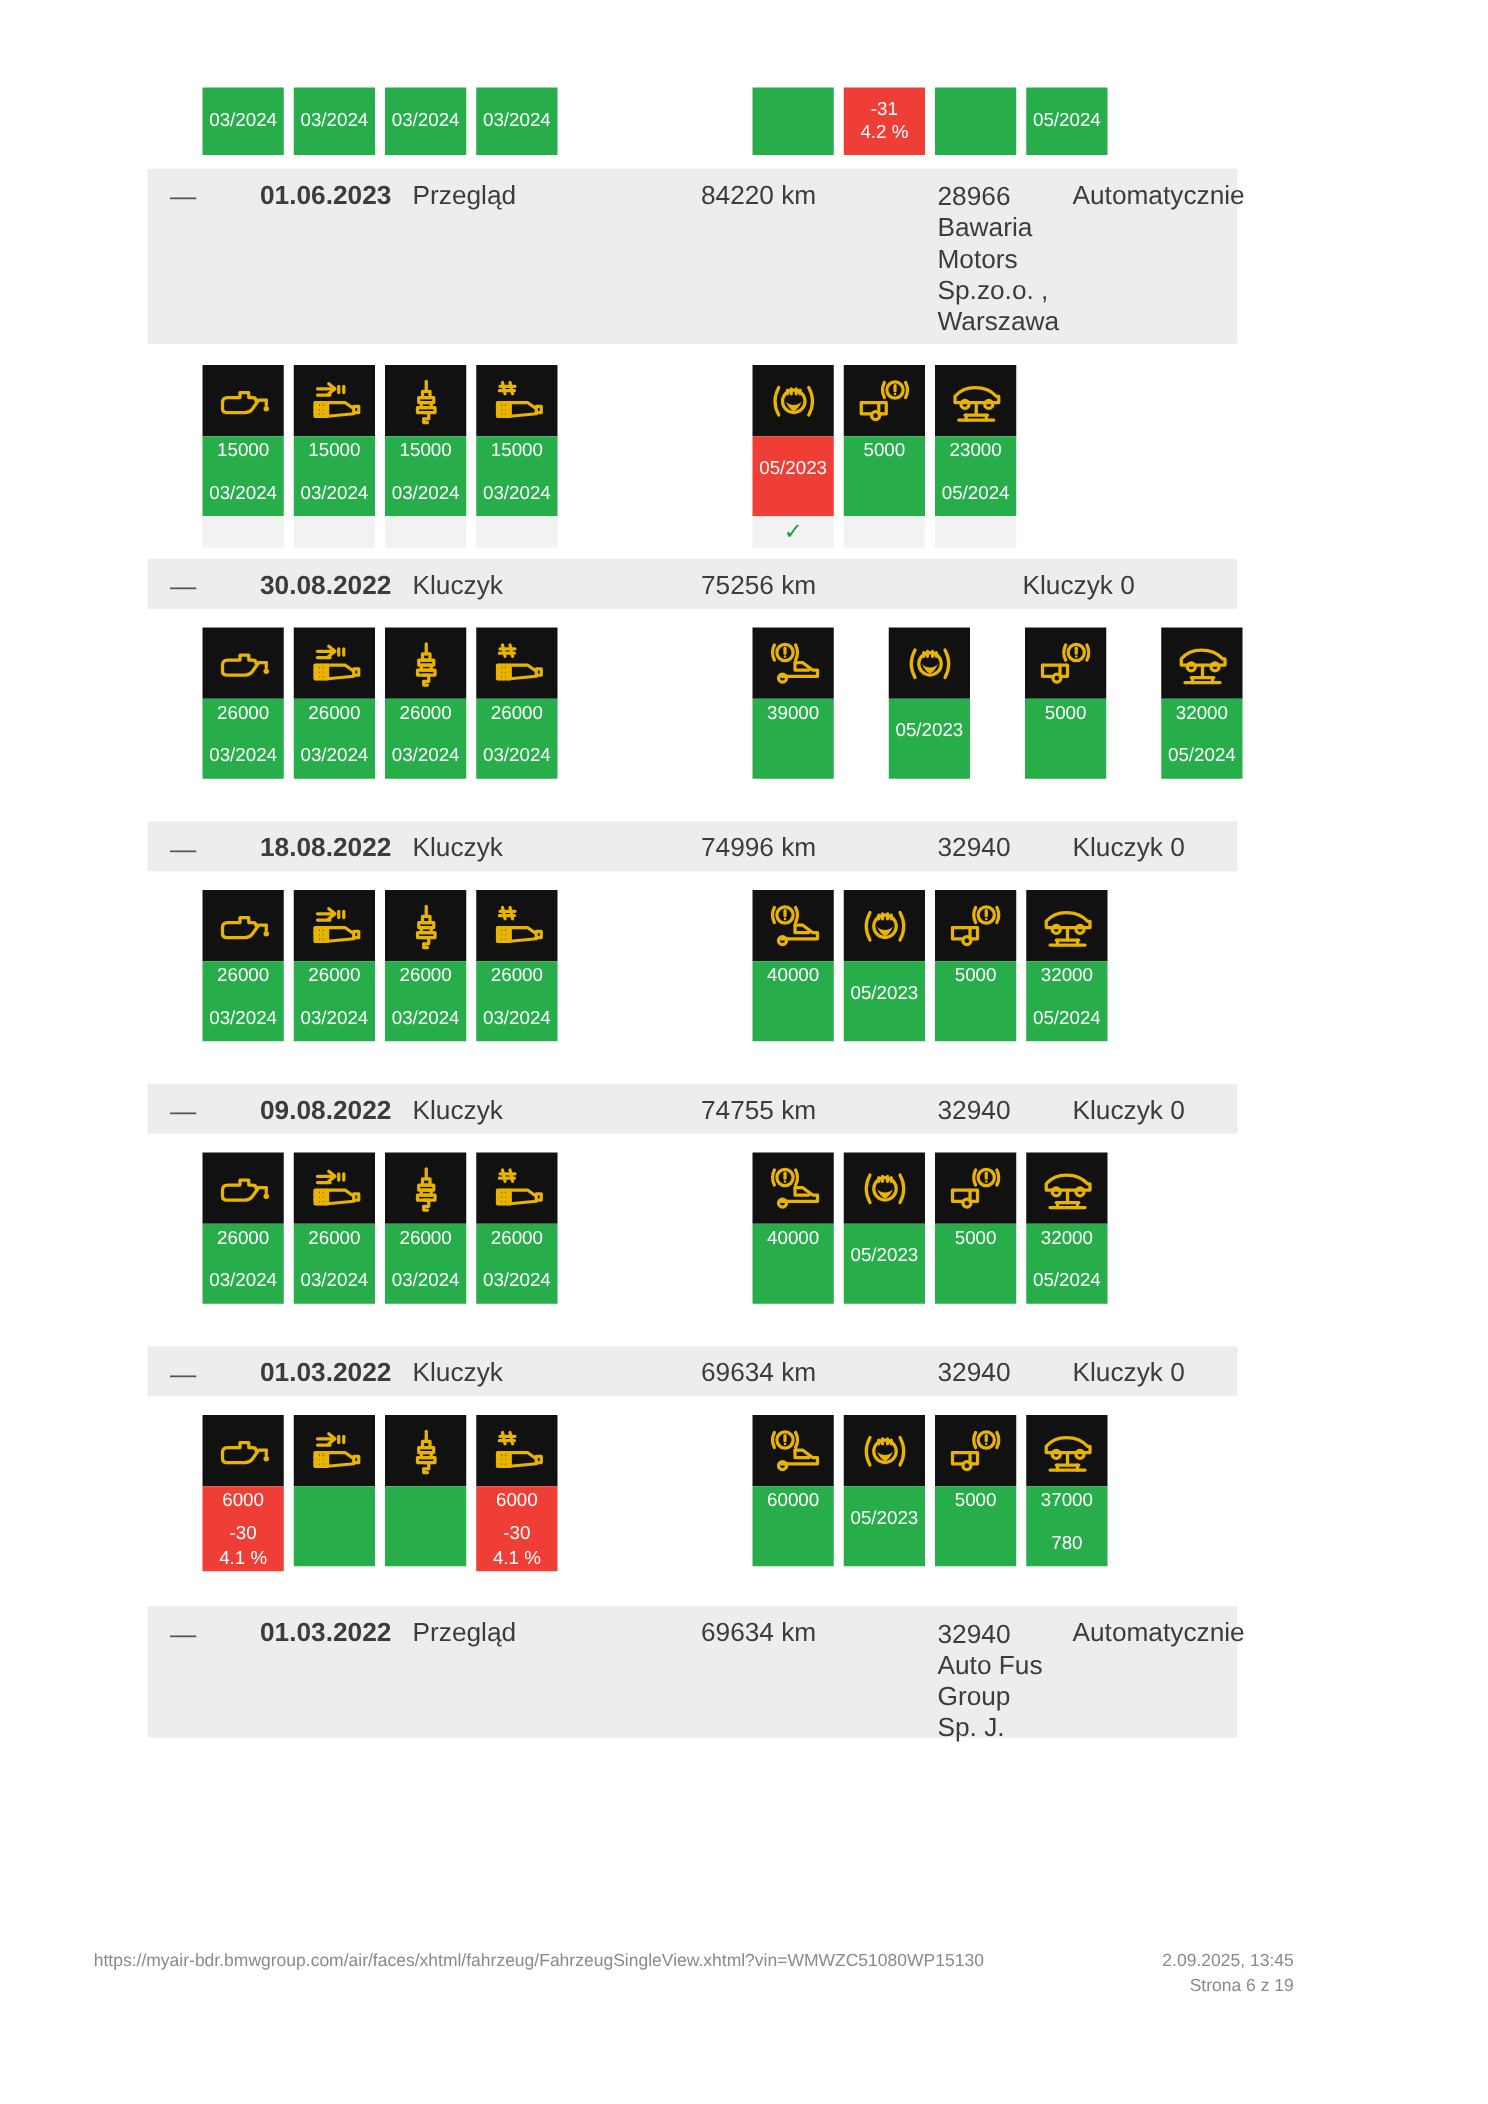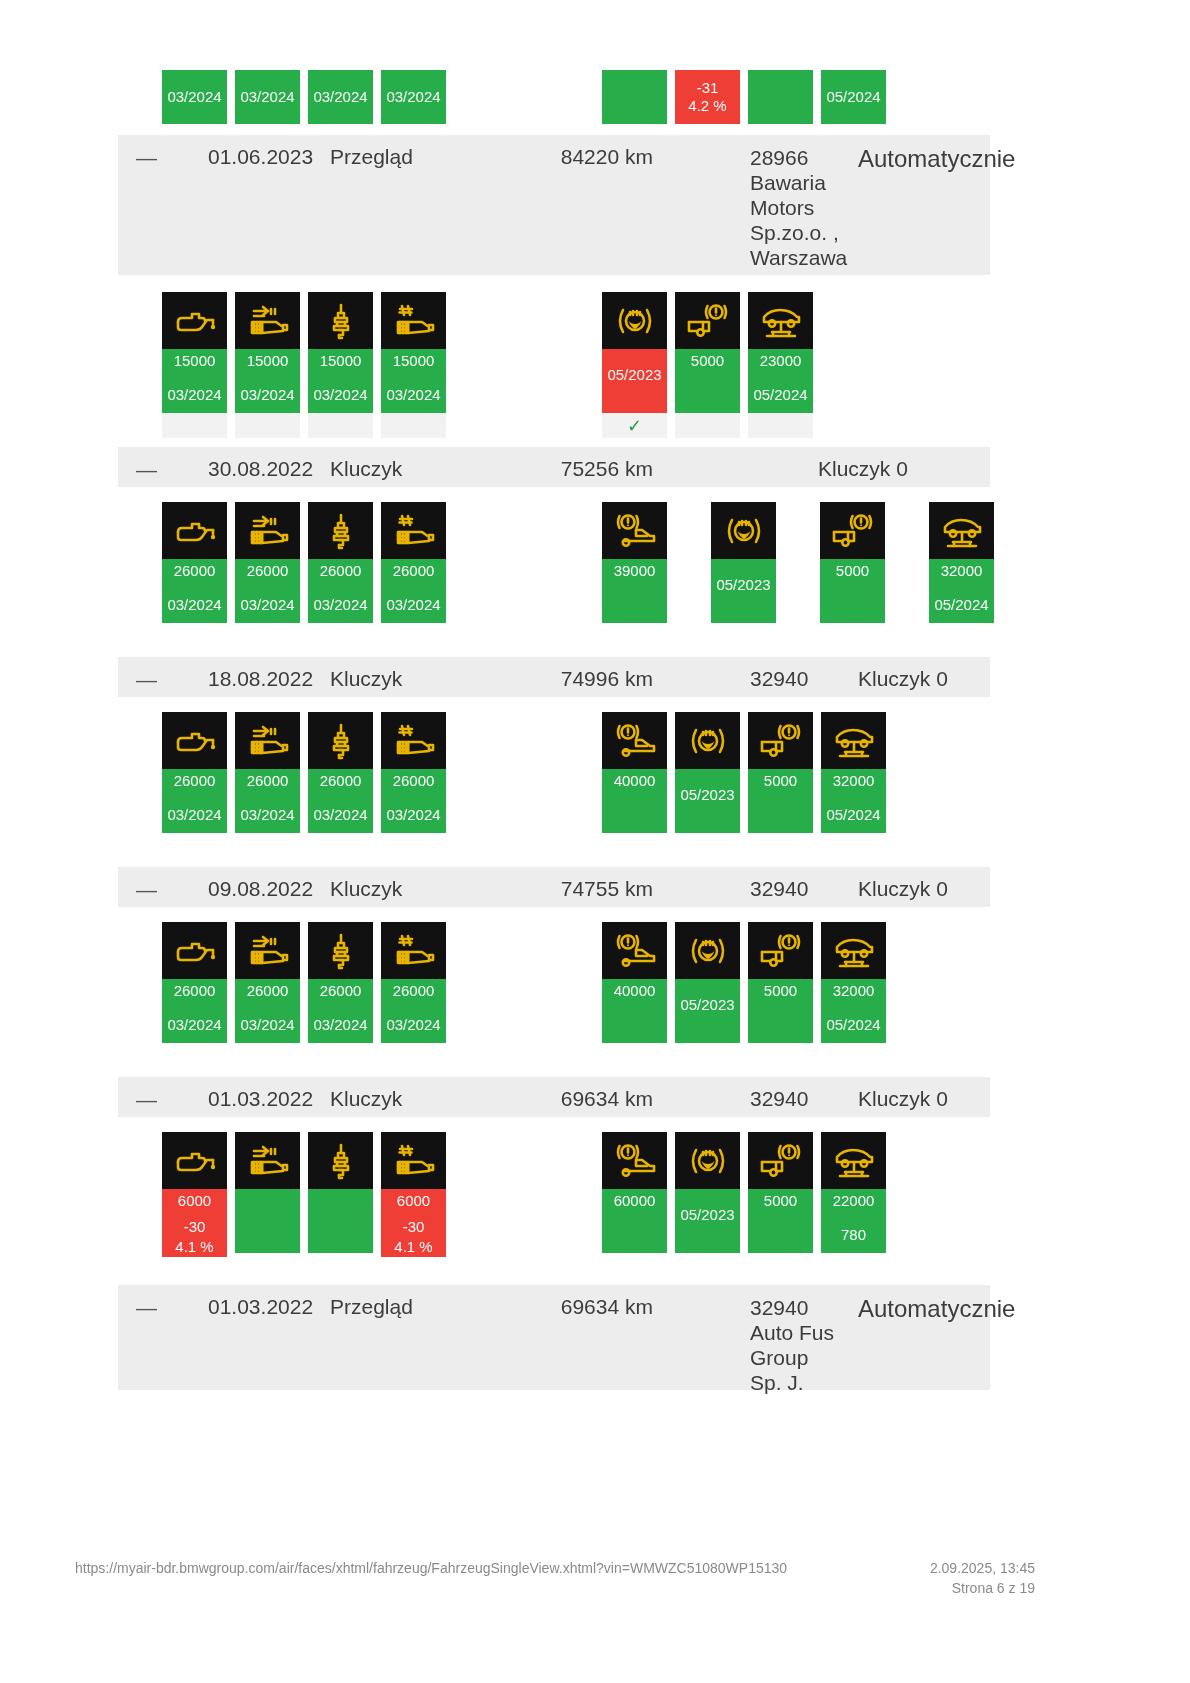--- a/index.html
+++ b/index.html
@@ -20,21 +20,21 @@
     width:872px;
     background:#ededed;
     box-sizing:border-box;
   }
   .event-row .dash{
     position:absolute;left:18px;top:12px;
     font-size:21px;color:#555;line-height:22px;
   }
   .event-row .date{
     position:absolute;left:90px;top:10px;
-    font-size:21px;color:#3c3c3c;white-space:nowrap;
+    font-size:21px;color:#3c3c3c;white-space:nowrap;font-weight:bold;
   }
   .event-row .kind{
     position:absolute;left:212px;top:10px;
     font-size:21px;color:#3c3c3c;white-space:nowrap;
   }
   .event-row .km{
     position:absolute;left:400px;top:10px;width:135px;
     text-align:right;
     font-size:21px;color:#3c3c3c;white-space:nowrap;
   }
@@ -46,21 +46,21 @@
     position:absolute;left:632px;top:10px;
     font-size:21px;color:#3c3c3c;
     width:120px;line-height:25px;white-space:pre-line;
   }
   .event-row .src{
     position:absolute;left:740px;top:10px;
     font-size:21px;color:#3c3c3c;white-space:nowrap;
   }
   .event-row .src-far{
     position:absolute;left:700px;top:10px;
-    font-size:24px;color:#3c3c3c;white-space:nowrap;
+    font-size:21px;color:#3c3c3c;white-space:nowrap;
   }
 
   
   .tile-group{position:absolute;display:flex;gap:8px;}
   .tile{
     width:65px;
     display:flex;flex-direction:column;
     font-size:15px;
     box-sizing:border-box;
   }
@@ -894,21 +894,21 @@
     <path d="M6 16 Q12 9 22 9 Q33 9 39 16 L41 16 L41 21 L6 21 Z"></path>
     <circle cx="14" cy="22.5" r="3.2"></circle>
     <circle cx="33" cy="22.5" r="3.2"></circle>
     <path d="M23 21 L23 31"></path>
     <path d="M14 31 L32 31"></path>
     <path d="M9 35 L37 35"></path>
     <path d="M15 31 L15 35 M31 31 L31 35"></path>
   </svg>
           </div>
           <div class="band green" style="min-height: 62px;">
-            <span>22000</span>
+            <span>37000</span>
             <span style="white-space: pre-line; margin-top: 14px;">780</span>
           </div>
         </div>
       </div>
     </div>
 
   <div class="footer">
     <div class="url">https://myair-bdr.bmwgroup.com/air/faces/xhtml/fahrzeug/FahrzeugSingleView.xhtml?vin=WMWZC51080WP15130</div>
     <div class="stamp">2.09.2025, 13:45</div>
     <div class="pageno">Strona 6 z 19</div>

